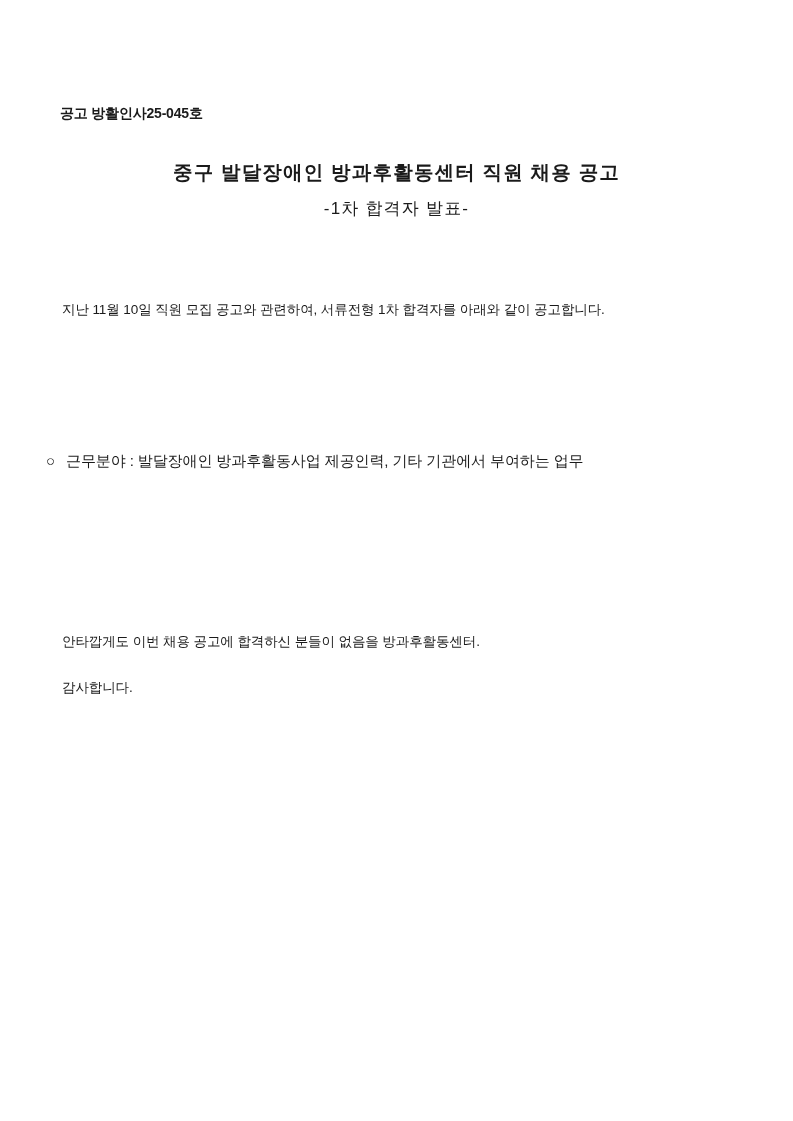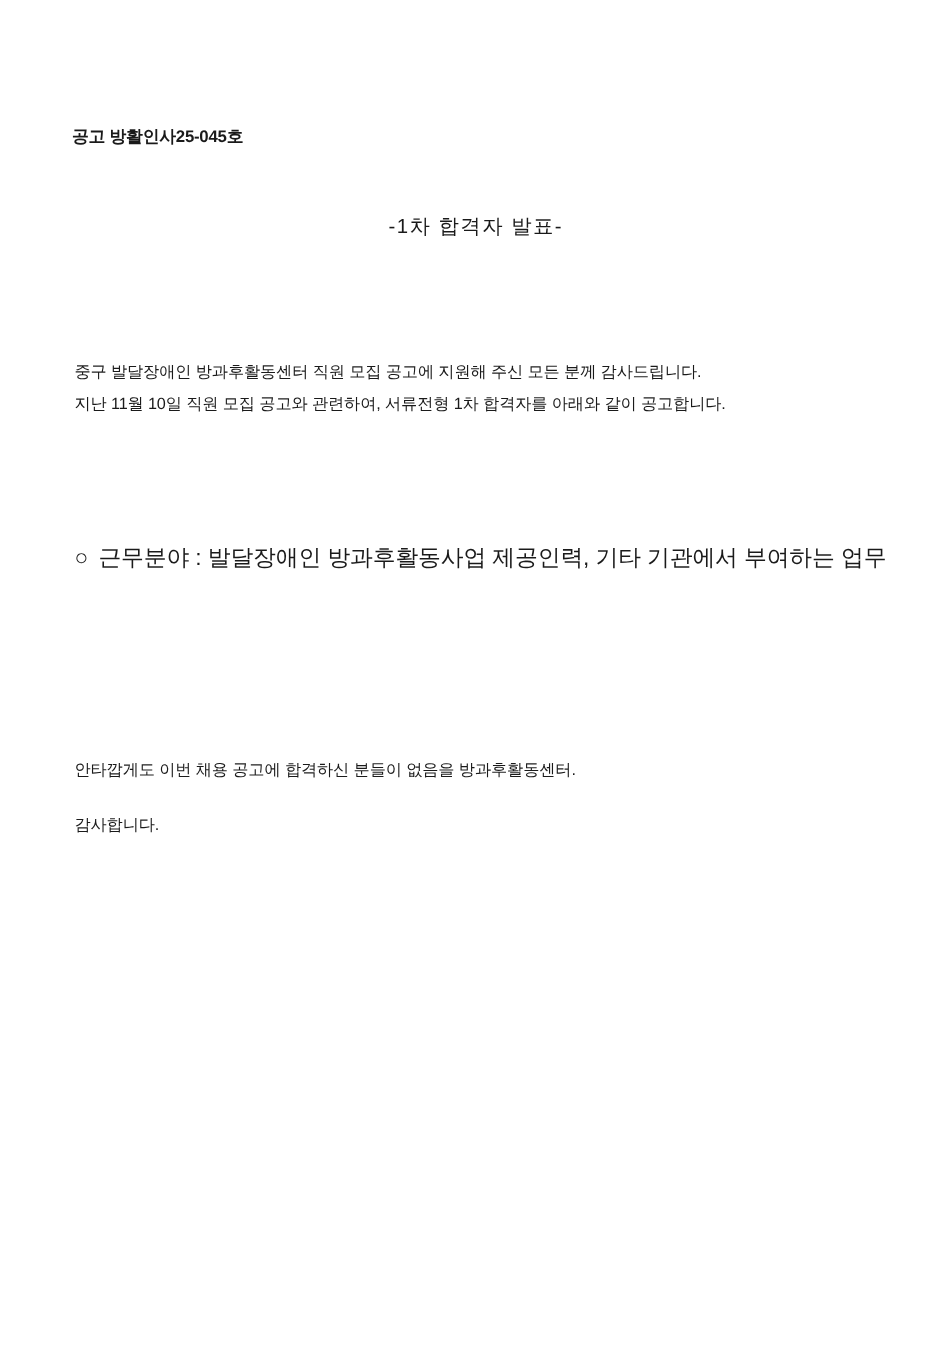--- a/index.html
+++ b/index.html
@@ -57,24 +57,24 @@
     width: 670px;
     font-size: 13.5px;
     line-height: 27px;
     letter-spacing: -0.1px;
   }
   .intro div {
     white-space: nowrap;
   }
   .bullets {
     position: absolute;
-    left: 62px;
+    left: 46px;
     top: 452px;
     width: 680px;
-    font-size: 19px;
+    font-size: 15px;
     letter-spacing: -0.1px;
   }
   .bullet-row {
     display: block;
     white-space: nowrap;
     margin-bottom: 28px;
   }
   .bullet-mark {
     display: inline-block;
     width: 20px;
@@ -93,25 +93,25 @@
   }
 </style>
 </head>
 <body>
 
 <div class="page">
 
   <div class="doc-number">공고 방활인사25-045호</div>
 
   <div class="title-block">
+    <div class="title-main">중구 발달장애인 방과후활동센터 직원 채용 공고</div>
     <div class="title-sub">-1차 합격자 발표-</div>
   </div>
 
   <div class="intro">
-    <div>중구 발달장애인 방과후활동센터 직원 모집 공고에 지원해 주신 모든 분께 감사드립니다.</div>
     <div>지난 11월 10일 직원 모집 공고와 관련하여, 서류전형 1차 합격자를 아래와 같이 공고합니다.</div>
   </div>
 
   <div class="bullets">
     <div class="bullet-row">
       <span class="bullet-mark">○</span><span>근무분야 : 발달장애인 방과후활동사업 제공인력, 기타 기관에서 부여하는 업무</span>
     </div>
   </div>
 
   <div class="closing">

